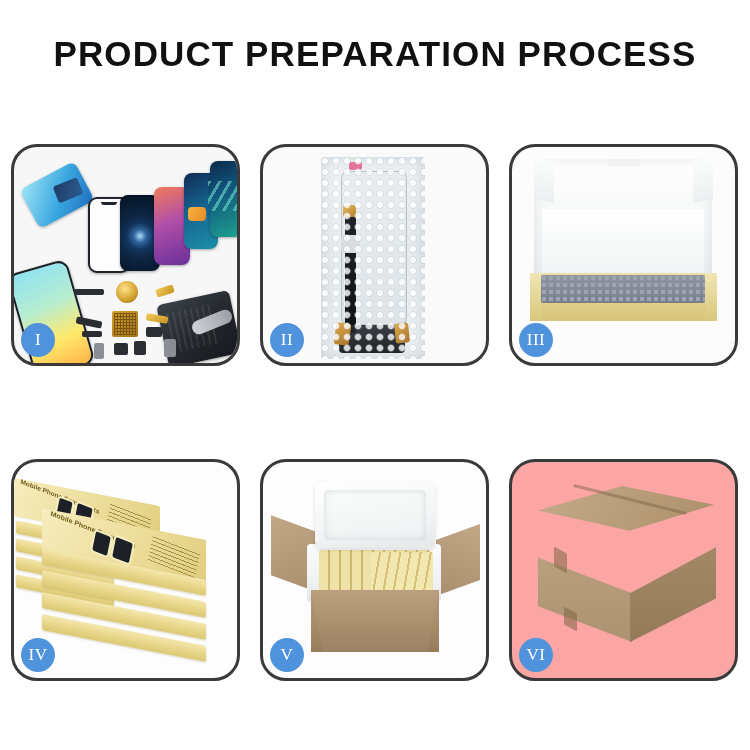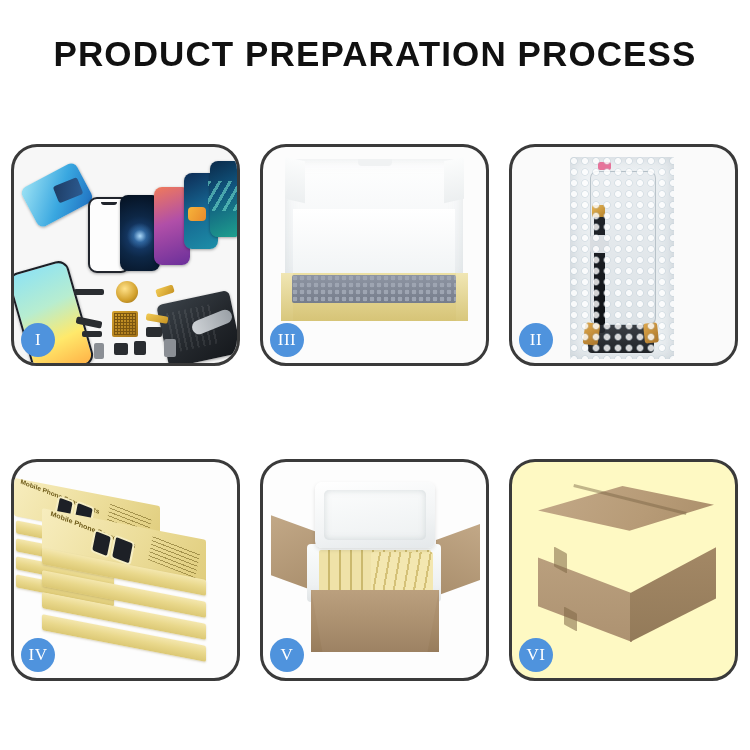--- a/index.html
+++ b/index.html
@@ -307,21 +307,21 @@
       repeating-linear-gradient(90deg, #efe2a8 0 9px, #cbb96e 9px 11px);
     border-radius:2px;
   }
   .yellow-rows2 {
     position:absolute; left:108px; top:90px; width:62px; height:40px;
     background: repeating-linear-gradient(100deg, #f3e7b0 0 8px, #d4c177 8px 10px);
     border-radius:2px;
   }
 
   
-  .p6 { background: #fef9c3; }
+  .p6 { background: #fca5a5; }
   .box6-top {
     position:absolute; left:26px; top:24px; width:176px; height:72px;
     background: linear-gradient(120deg,#c3a988 0%,#b79b77 55%,#a98d68 100%);
     clip-path: polygon(48% 0, 100% 26%, 52% 62%, 0 34%);
   }
   .box6-l {
     position:absolute; left:26px; top:52px; width:94px; height:128px;
     background: linear-gradient(180deg,#c0a684 0%,#ad9271 100%);
     clip-path: polygon(0 34%, 100% 62%, 100% 100%, 0 72%);
   }
@@ -374,52 +374,52 @@
           <div class="pt" style="left:22px; top:62px; width:10px; height:16px;"></div>
           <div class="pt dark" style="left:42px; top:62px; width:14px; height:12px;"></div>
           <div class="pt dark" style="left:62px; top:60px; width:12px; height:14px;"></div>
           <div class="pt" style="left:92px; top:58px; width:12px; height:18px;"></div>
         </div>
         <div class="tool"></div>
       </div>
       <div class="badge">I</div>
     </div>
 
-    <div class="panel p3">
-      <div class="photo">
-        <div class="lid-back"></div>
-        <div class="lid-flap-l"></div>
-        <div class="lid-flap-r"></div>
-        <div class="lid-notch"></div>
-        <div class="inner-white"></div>
-        <div class="tray"></div>
-        <div class="tray-lip-l"></div>
-        <div class="tray-lip-r"></div>
-        <div class="tray-inner"></div>
-      </div>
-      <div class="badge">III</div>
-    </div>
-
     <div class="panel p2">
       <div class="photo">
         <div class="bubble-bag">
           <div class="lcd-panel"></div>
           <div class="flex-cable"></div>
           <div class="flex-pad"></div>
           <div class="flex-gold"></div>
           <div class="bottom-dark"></div>
           <div class="conn-l"></div>
           <div class="conn-r"></div>
           <div class="pink-tab"></div>
           <div class="bubbles"></div>
         </div>
       </div>
       <div class="badge">II</div>
     </div>
 
+    <div class="panel p3">
+      <div class="photo">
+        <div class="lid-back"></div>
+        <div class="lid-flap-l"></div>
+        <div class="lid-flap-r"></div>
+        <div class="lid-notch"></div>
+        <div class="inner-white"></div>
+        <div class="tray"></div>
+        <div class="tray-lip-l"></div>
+        <div class="tray-lip-r"></div>
+        <div class="tray-inner"></div>
+      </div>
+      <div class="badge">III</div>
+    </div>
+
     <div class="panel p4">
       <div class="photo">
         <div class="stack">
 
           <div class="sbox" style="left:2px;  top:44px;  width:98px; height:13px; transform:skewY(11deg);"></div>
           <div class="sbox" style="left:2px;  top:62px;  width:98px; height:13px; transform:skewY(11deg);"></div>
           <div class="sbox" style="left:2px;  top:80px;  width:98px; height:13px; transform:skewY(11deg);"></div>
           <div class="sbox" style="left:2px;  top:98px;  width:98px; height:13px; transform:skewY(11deg);"></div>
           <div class="sbox" style="left:2px;  top:116px; width:98px; height:13px; transform:skewY(11deg);"></div>
 

